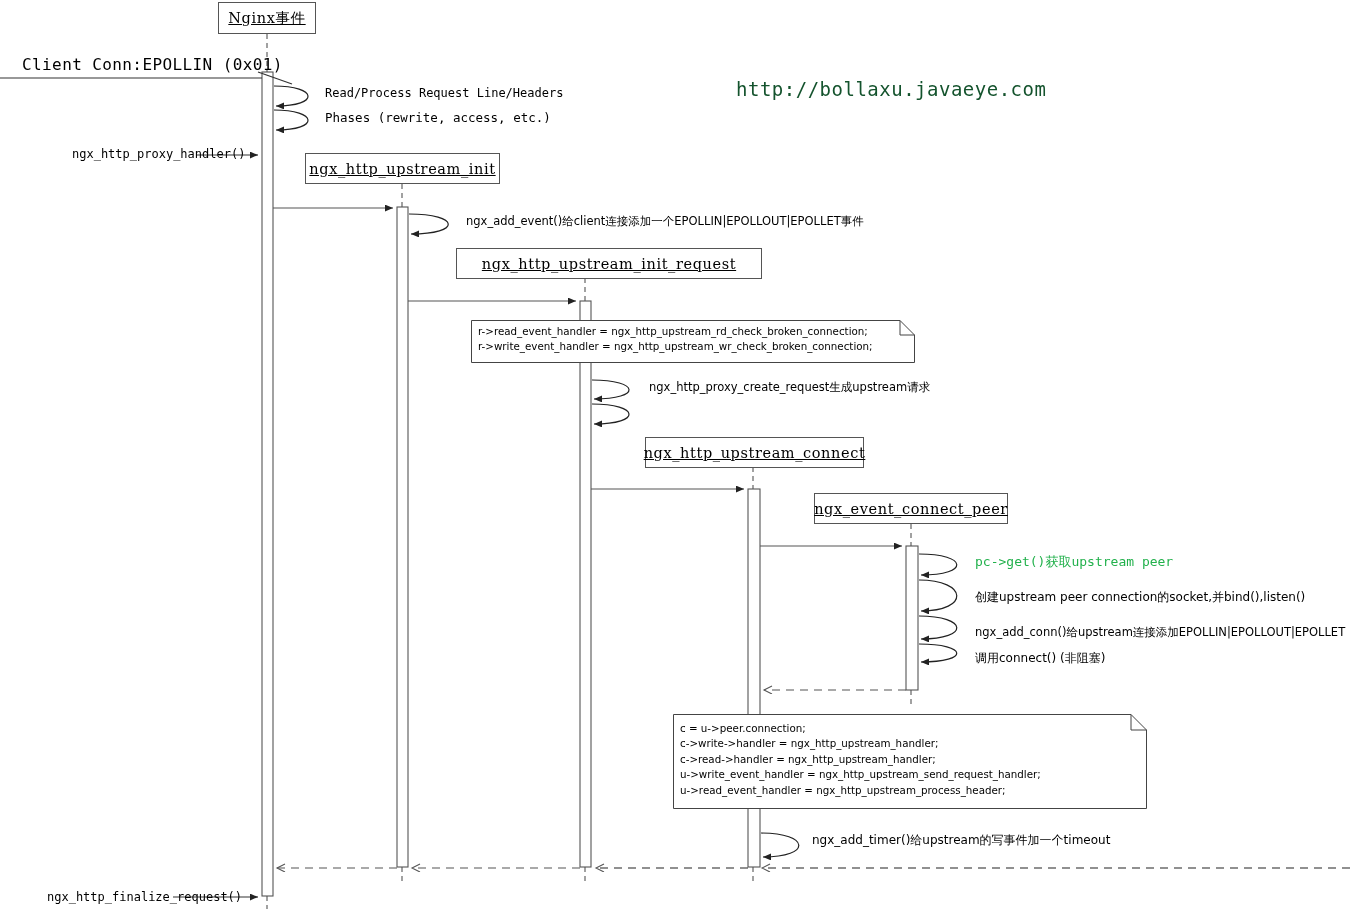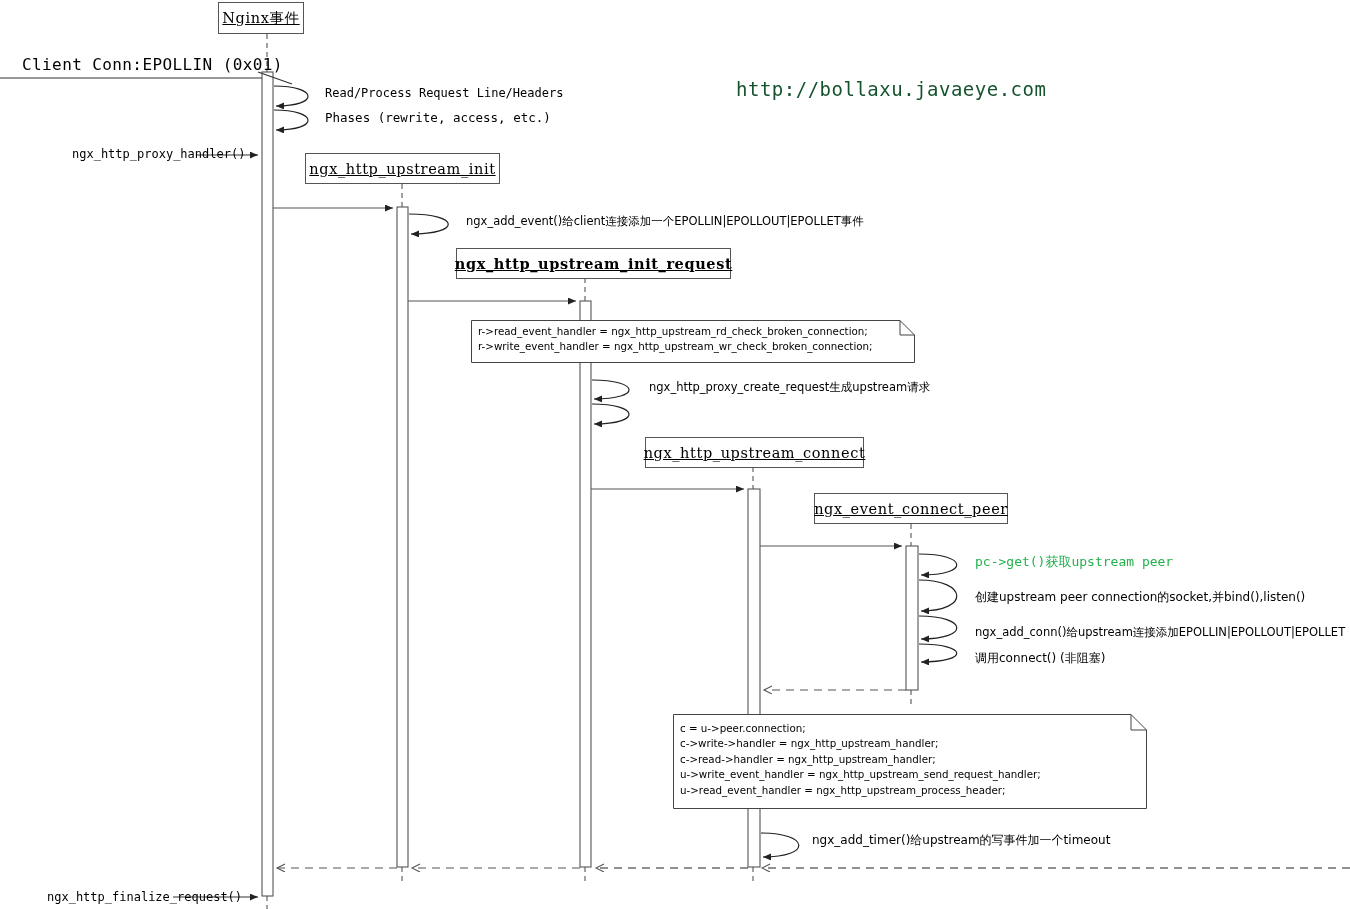--- a/index.html
+++ b/index.html
@@ -90,29 +90,29 @@
 
       <path d="M919,554 C968,554 970,575 921,575" marker-end="url(#arrHead)"></path>
       <path d="M919,580 C968,580 970,611 921,611" marker-end="url(#arrHead)"></path>
       <path d="M919,616 C968,616 970,639 921,639" marker-end="url(#arrHead)"></path>
       <path d="M919,644 C968,644 970,662 921,662" marker-end="url(#arrHead)"></path>
 
       <path d="M761,833 C810,833 812,857 763,857" marker-end="url(#arrHead)"></path>
     </g>
   </svg>
 
-  <div class="objbox" style="left:218px;top:2px;width:86px;height:32px;">
+  <div class="objbox" style="left:218px;top:2px;width:98px;height:32px;">
     <span>Nginx事件</span>
   </div>
 
   <div class="objbox" style="left:305px;top:153px;width:195px;height:31px;">
     <span>ngx_http_upstream_init</span>
   </div>
 
-  <div class="objbox" style="left:456px;top:248px;width:275px;height:31px;font-weight:bold;">
+  <div class="objbox" style="left:456px;top:248px;width:306px;height:31px;">
     <span>ngx_http_upstream_init_request</span>
   </div>
 
   <div class="objbox" style="left:645px;top:437px;width:219px;height:31px;">
     <span>ngx_http_upstream_connect</span>
   </div>
 
   <div class="objbox" style="left:814px;top:493px;width:194px;height:31px;">
     <span>ngx_event_connect_peer</span>
   </div>

